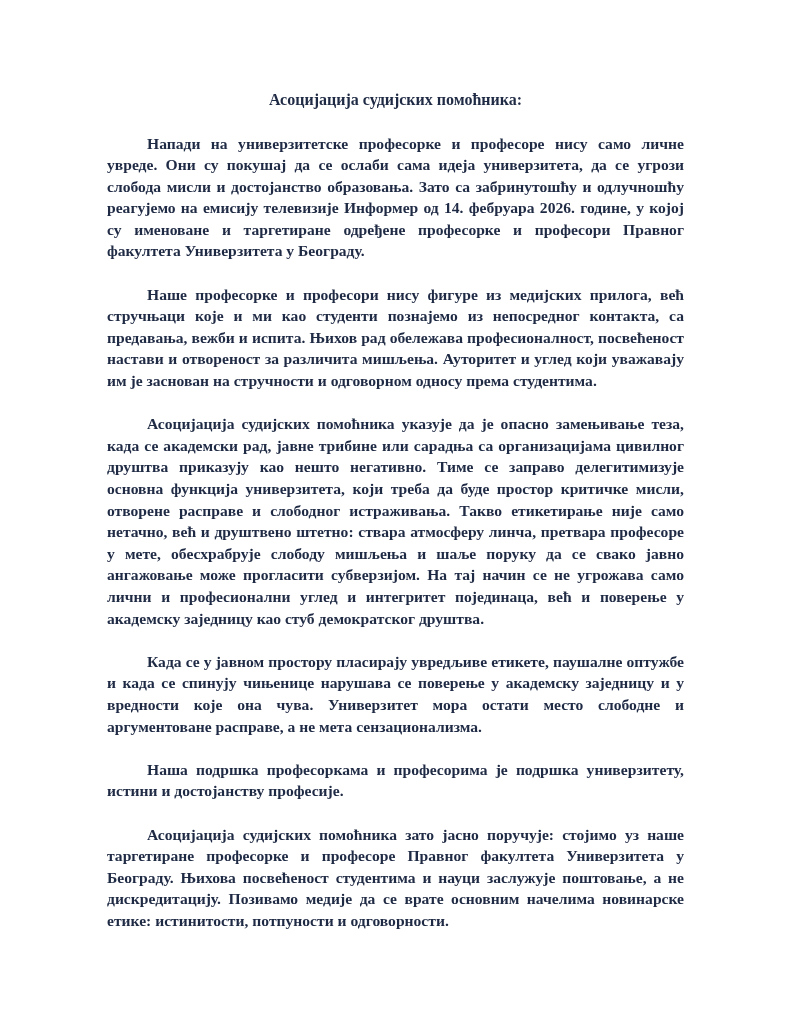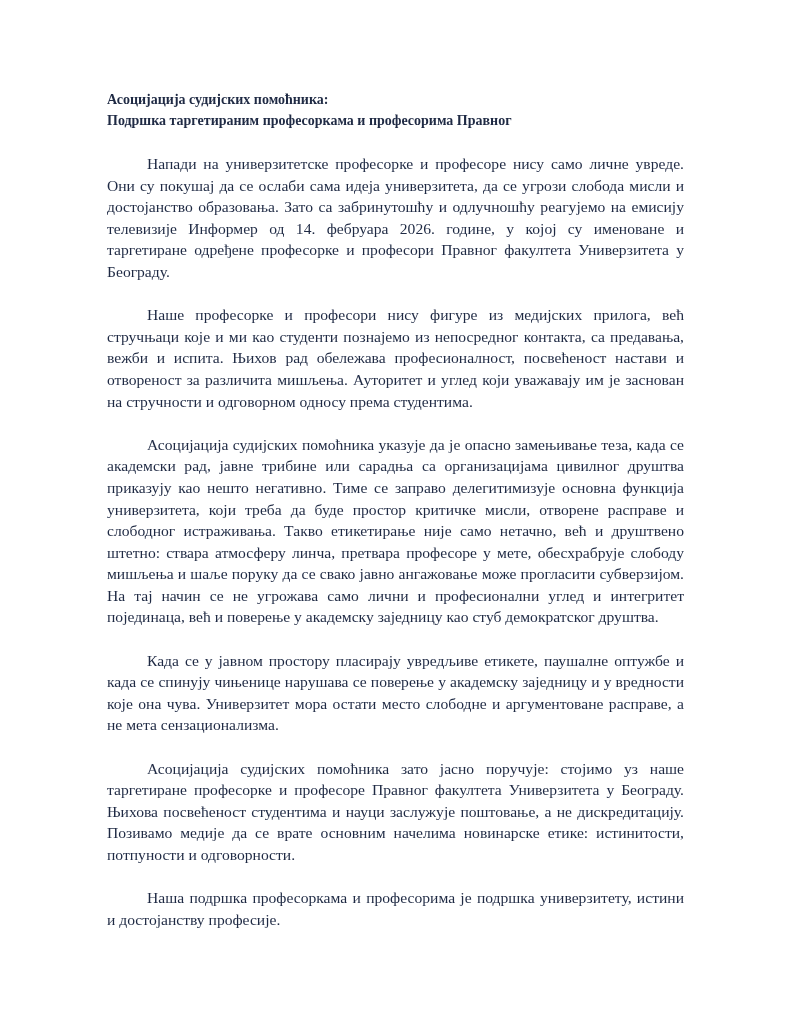--- a/index.html
+++ b/index.html
@@ -3,36 +3,35 @@
 <meta charset="utf-8">
 <style>
   html, body { margin: 0; padding: 0; background: #ffffff; }
   body { width: 791px; height: 1024px; position: relative; overflow: hidden; }
   .page {
     position: absolute; left: 107px; top: 90px; width: 577px;
     font-family: "Liberation Serif", serif;
     color: #1f2a44;
   }
   .title {
-    font-weight: bold; font-size: 14px; line-height: 20.5px;
+    text-align: center; font-weight: bold; font-size: 16px; line-height: 20.5px;
     margin: 0 0 22px 0;
   }
   .title div { margin: 0; }
   .para {
     font-size: 15.6px; line-height: 21.6px; text-align: justify;
-    text-indent: 40px; margin: 0 0 21.6px 0;
+    text-indent: 40px; margin: 0 0 21.6px 0; font-weight: bold;
   }
 </style>
 </head>
 <body>
 
 <div class="page">
   <div class="title">
     <div>Асоцијација судијских помоћника:</div>
-    <div>Подршка таргетираним професоркама и професорима Правног</div>
   </div>
   <p class="para">Напади на универзитетске професорке и професоре нису само личне увреде. Они су покушај да се ослаби сама идеја универзитета, да се угрози слобода мисли и достојанство образовања. Зато са забринутошћу и одлучношћу реагујемо на емисију телевизије Информер од 14. фебруара 2026. године, у којој су именоване и таргетиране одређене професорке и професори Правног факултета Универзитета у Београду.</p>
   <p class="para">Наше професорке и професори нису фигуре из медијских прилога, већ стручњаци које и ми као студенти познајемо из непосредног контакта, са предавања, вежби и испита. Њихов рад обележава професионалност, посвећеност настави и отвореност за различита мишљења. Ауторитет и углед који уважавају им је заснован на стручности и одговорном односу према студентима.</p>
   <p class="para">Асоцијација судијских помоћника указује да је опасно замењивање теза, када се академски рад, јавне трибине или сарадња са организацијама цивилног друштва приказују као нешто негативно. Тиме се заправо делегитимизује основна функција универзитета, који треба да буде простор критичке мисли, отворене расправе и слободног истраживања. Такво етикетирање није само нетачно, већ и друштвено штетно: ствара атмосферу линча, претвара професоре у мете, обесхрабрује слободу мишљења и шаље поруку да се свако јавно ангажовање може прогласити субверзијом. На тај начин се не угрожава само лични и професионални углед и интегритет појединаца, већ и поверење у академску заједницу као стуб демократског друштва.</p>
   <p class="para">Када се у јавном простору пласирају увредљиве етикете, паушалне оптужбе и када се спинују чињенице нарушава се поверење у академску заједницу и у вредности које она чува. Универзитет мора остати место слободне и аргументоване расправе, а не мета сензационализма.</p>
+  <p class="para">Наша подршка професоркама и професорима је подршка универзитету, истини и достојанству професије.</p>
   <p class="para">Асоцијација судијских помоћника зато јасно поручује: стојимо уз наше таргетиране професорке и професоре Правног факултета Универзитета у Београду. Њихова посвећеност студентима и науци заслужује поштовање, а не дискредитацију. Позивамо медије да се врате основним начелима новинарске етике: истинитости, потпуности и одговорности.</p>
-  <p class="para">Наша подршка професоркама и професорима је подршка универзитету, истини и достојанству професије.</p>
 </div>
 
 </body></html>

